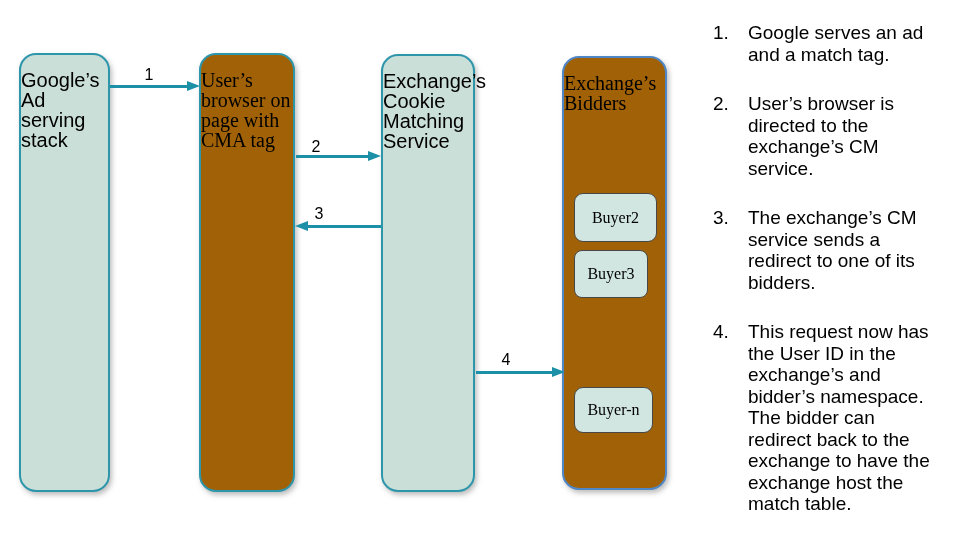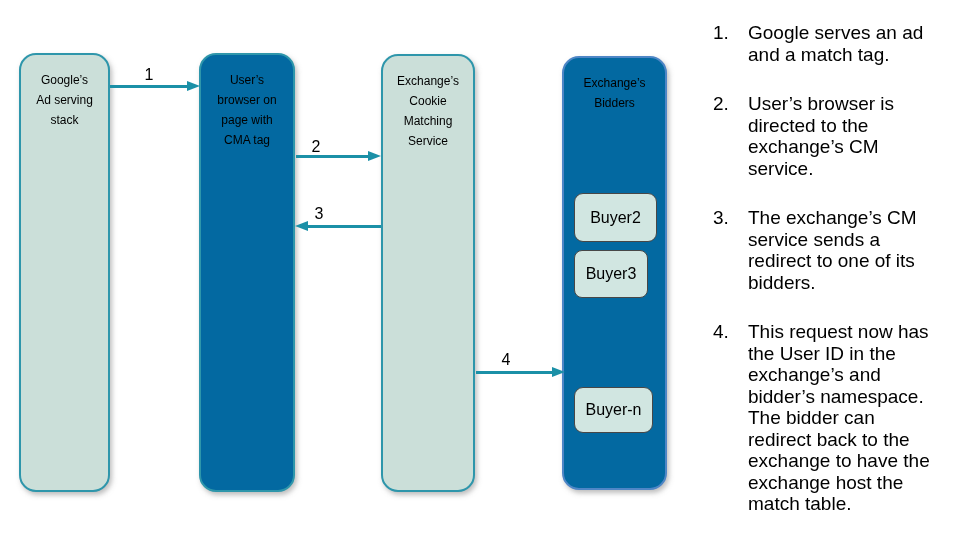--- a/index.html
+++ b/index.html
@@ -15,26 +15,26 @@
 
   
   .node {
     position: absolute;
     box-sizing: border-box;
     border-radius: 17px;
     border: 2px solid #2e96ab;
     box-shadow: 2px 3px 5px rgba(125,125,125,0.5);
   }
   .node.green { background: #cbdfd9; }
-  .node.blue  { background: #0369a1; }
+  .node.blue  { background: #a16207; font-family: Liberation Serif, serif; }
   .node.blue-border { border-color: #4e86c6; }
   .node-label {
     padding-top: 15px;
-    text-align: center;
-    font-size: 12px;
+    text-align: left;
+    font-size: 20px;
     line-height: 20px;
     white-space: pre-line;
   }
 
   
   .buyer {
     position: absolute;
     box-sizing: border-box;
     background: #d1e6e1;
     border: 1.5px solid #474747;

